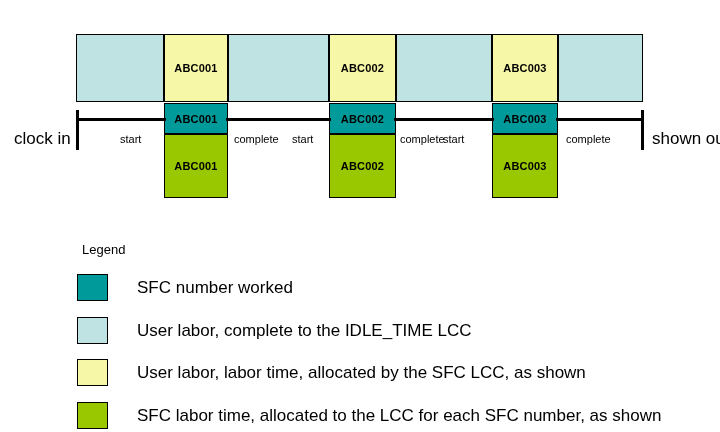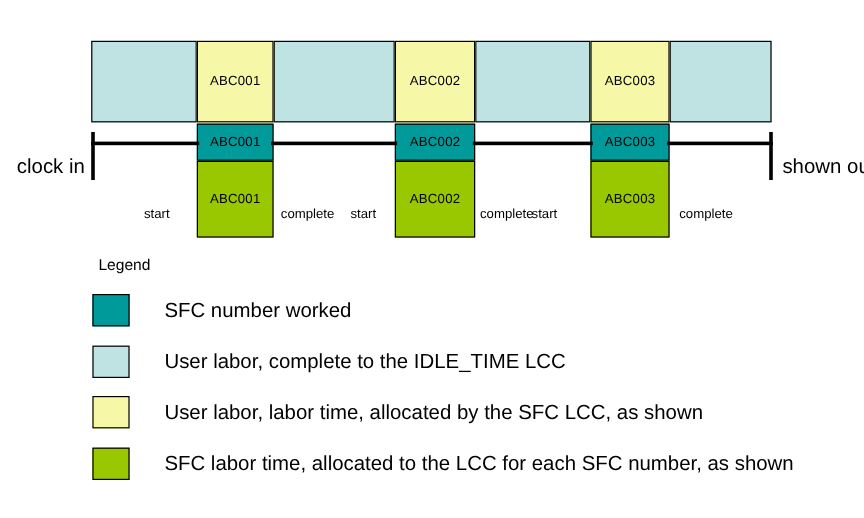--- a/index.html
+++ b/index.html
@@ -35,21 +35,21 @@
   .band-teal   { background: #009a9a; }
   .band-green  { background: #9ac800; }
 
   .band-label {
     position: absolute;
     left: 0; right: 0;
     top: 50%;
     transform: translateY(-50%);
     text-align: center;
     font-size: 11px;
-    font-weight: normal;
+    font-weight: bold;
     letter-spacing: 0.2px;
     color: #000000;
     pointer-events: none;
   }
 
   
   .clock-line {
     position: absolute;
     background: #000000;
     height: 3px;
@@ -66,32 +66,31 @@
     font-size: 17px;
     color: #000000;
     white-space: nowrap;
   }
 
   .evt-label {
     position: absolute;
     font-size: 11px;
     color: #000000;
     white-space: nowrap;
-    margin-top: 40px;
   }
 
   
   #legend {
     position: absolute;
     left: 0; top: 0;
     width: 720px;
     height: 432px;
     pointer-events: none;
   }
-  #legend > * { pointer-events: auto; }
+  #legend > * { pointer-events: auto; margin-top: 29px; }
 
   .legend-title {
     position: absolute;
     left: 82px;
     top: 213px;
     font-size: 13px;
     color: #000000;
   }
 
   .legend-row {

